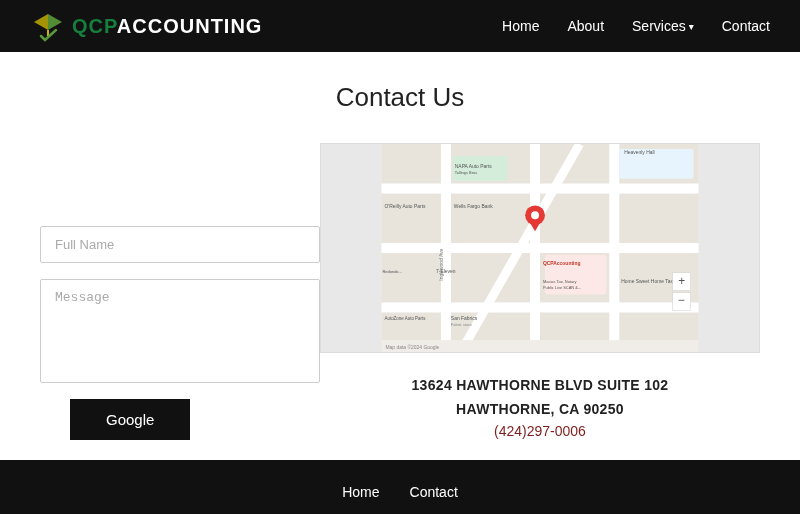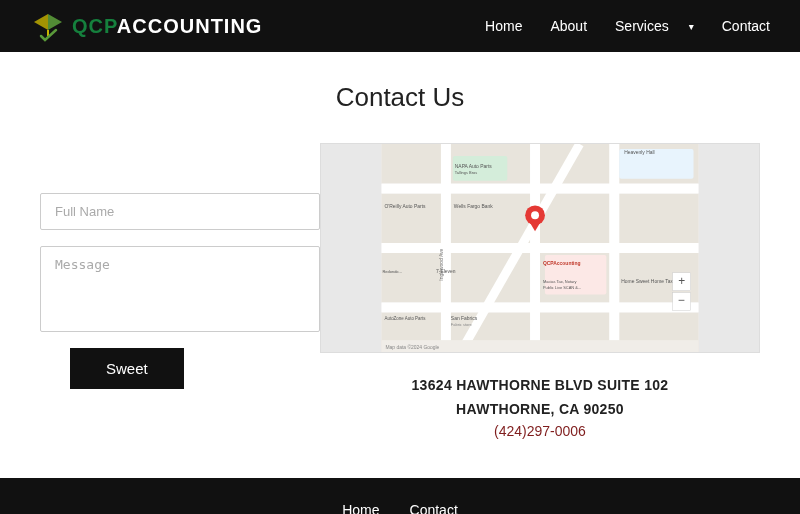--- a/index.html
+++ b/index.html
@@ -36,42 +36,42 @@
       align-items: center;
     }
     nav a {
       color: #fff;
       text-decoration: none;
       font-size: 14px;
     }
     .nav-services {
       display: flex;
       align-items: center;
-      gap: 20px;
+      gap: 3px;
       justify-content: flex-end;
     }
     .chevron { font-size: 10px; }
 
     
     main {
-      padding: 30px 40px 38px;
+      padding: 30px 40px 20px;
       max-width: 800px;
       margin: 0 auto;
     }
     h1.page-title {
       text-align: center;
       font-size: 26px;
       font-weight: 400;
       margin-bottom: 30px;
       color: #222;
     }
 
     .contact-layout {
       display: flex;
-      align-items: center;
+      align-items: flex-end;
     }
 
     
     .contact-form {
       flex: 0 0 280px;
       display: flex;
       flex-direction: column;
       gap: 16px;
     }
     .contact-form input,
@@ -82,22 +82,23 @@
       font-size: 13px;
       color: #555;
       outline: none;
       border-radius: 2px;
     }
     .contact-form input::placeholder,
     .contact-form textarea::placeholder {
       color: #aaa;
     }
     .contact-form textarea {
-      height: 86px;
+      height: 104px;
       resize: none;
+      font-family: Liberation Mono, monospace;
     }
     .submit-btn {
       background: #111;
       color: #fff;
       border: none;
       padding: 12px 36px;
       font-size: 15px;
       cursor: pointer;
       align-self: flex-start;
       margin-left: 30px;
@@ -184,21 +185,21 @@
 </header>
 
 <main>
   <h1 class="page-title">Contact Us</h1>
 
   <div class="contact-layout">
 
     <form class="contact-form">
       <input type="text" placeholder="Full Name" style="">
       <textarea placeholder="Message" style=""></textarea>
-      <button type="submit" class="submit-btn">Sweet</button>
+      <button type="submit" class="submit-btn">Google</button>
     </form>
 
     <div class="map-section">
       <div class="map-container">
         
         <svg width="100%" height="100%" xmlns="http://www.w3.org/2000/svg" viewBox="0 0 320 210">
 
           <rect width="320" height="210" fill="#f2f1ee"></rect>
 
           <rect x="0" y="0" width="60" height="40" fill="#e8e4dc"></rect>

